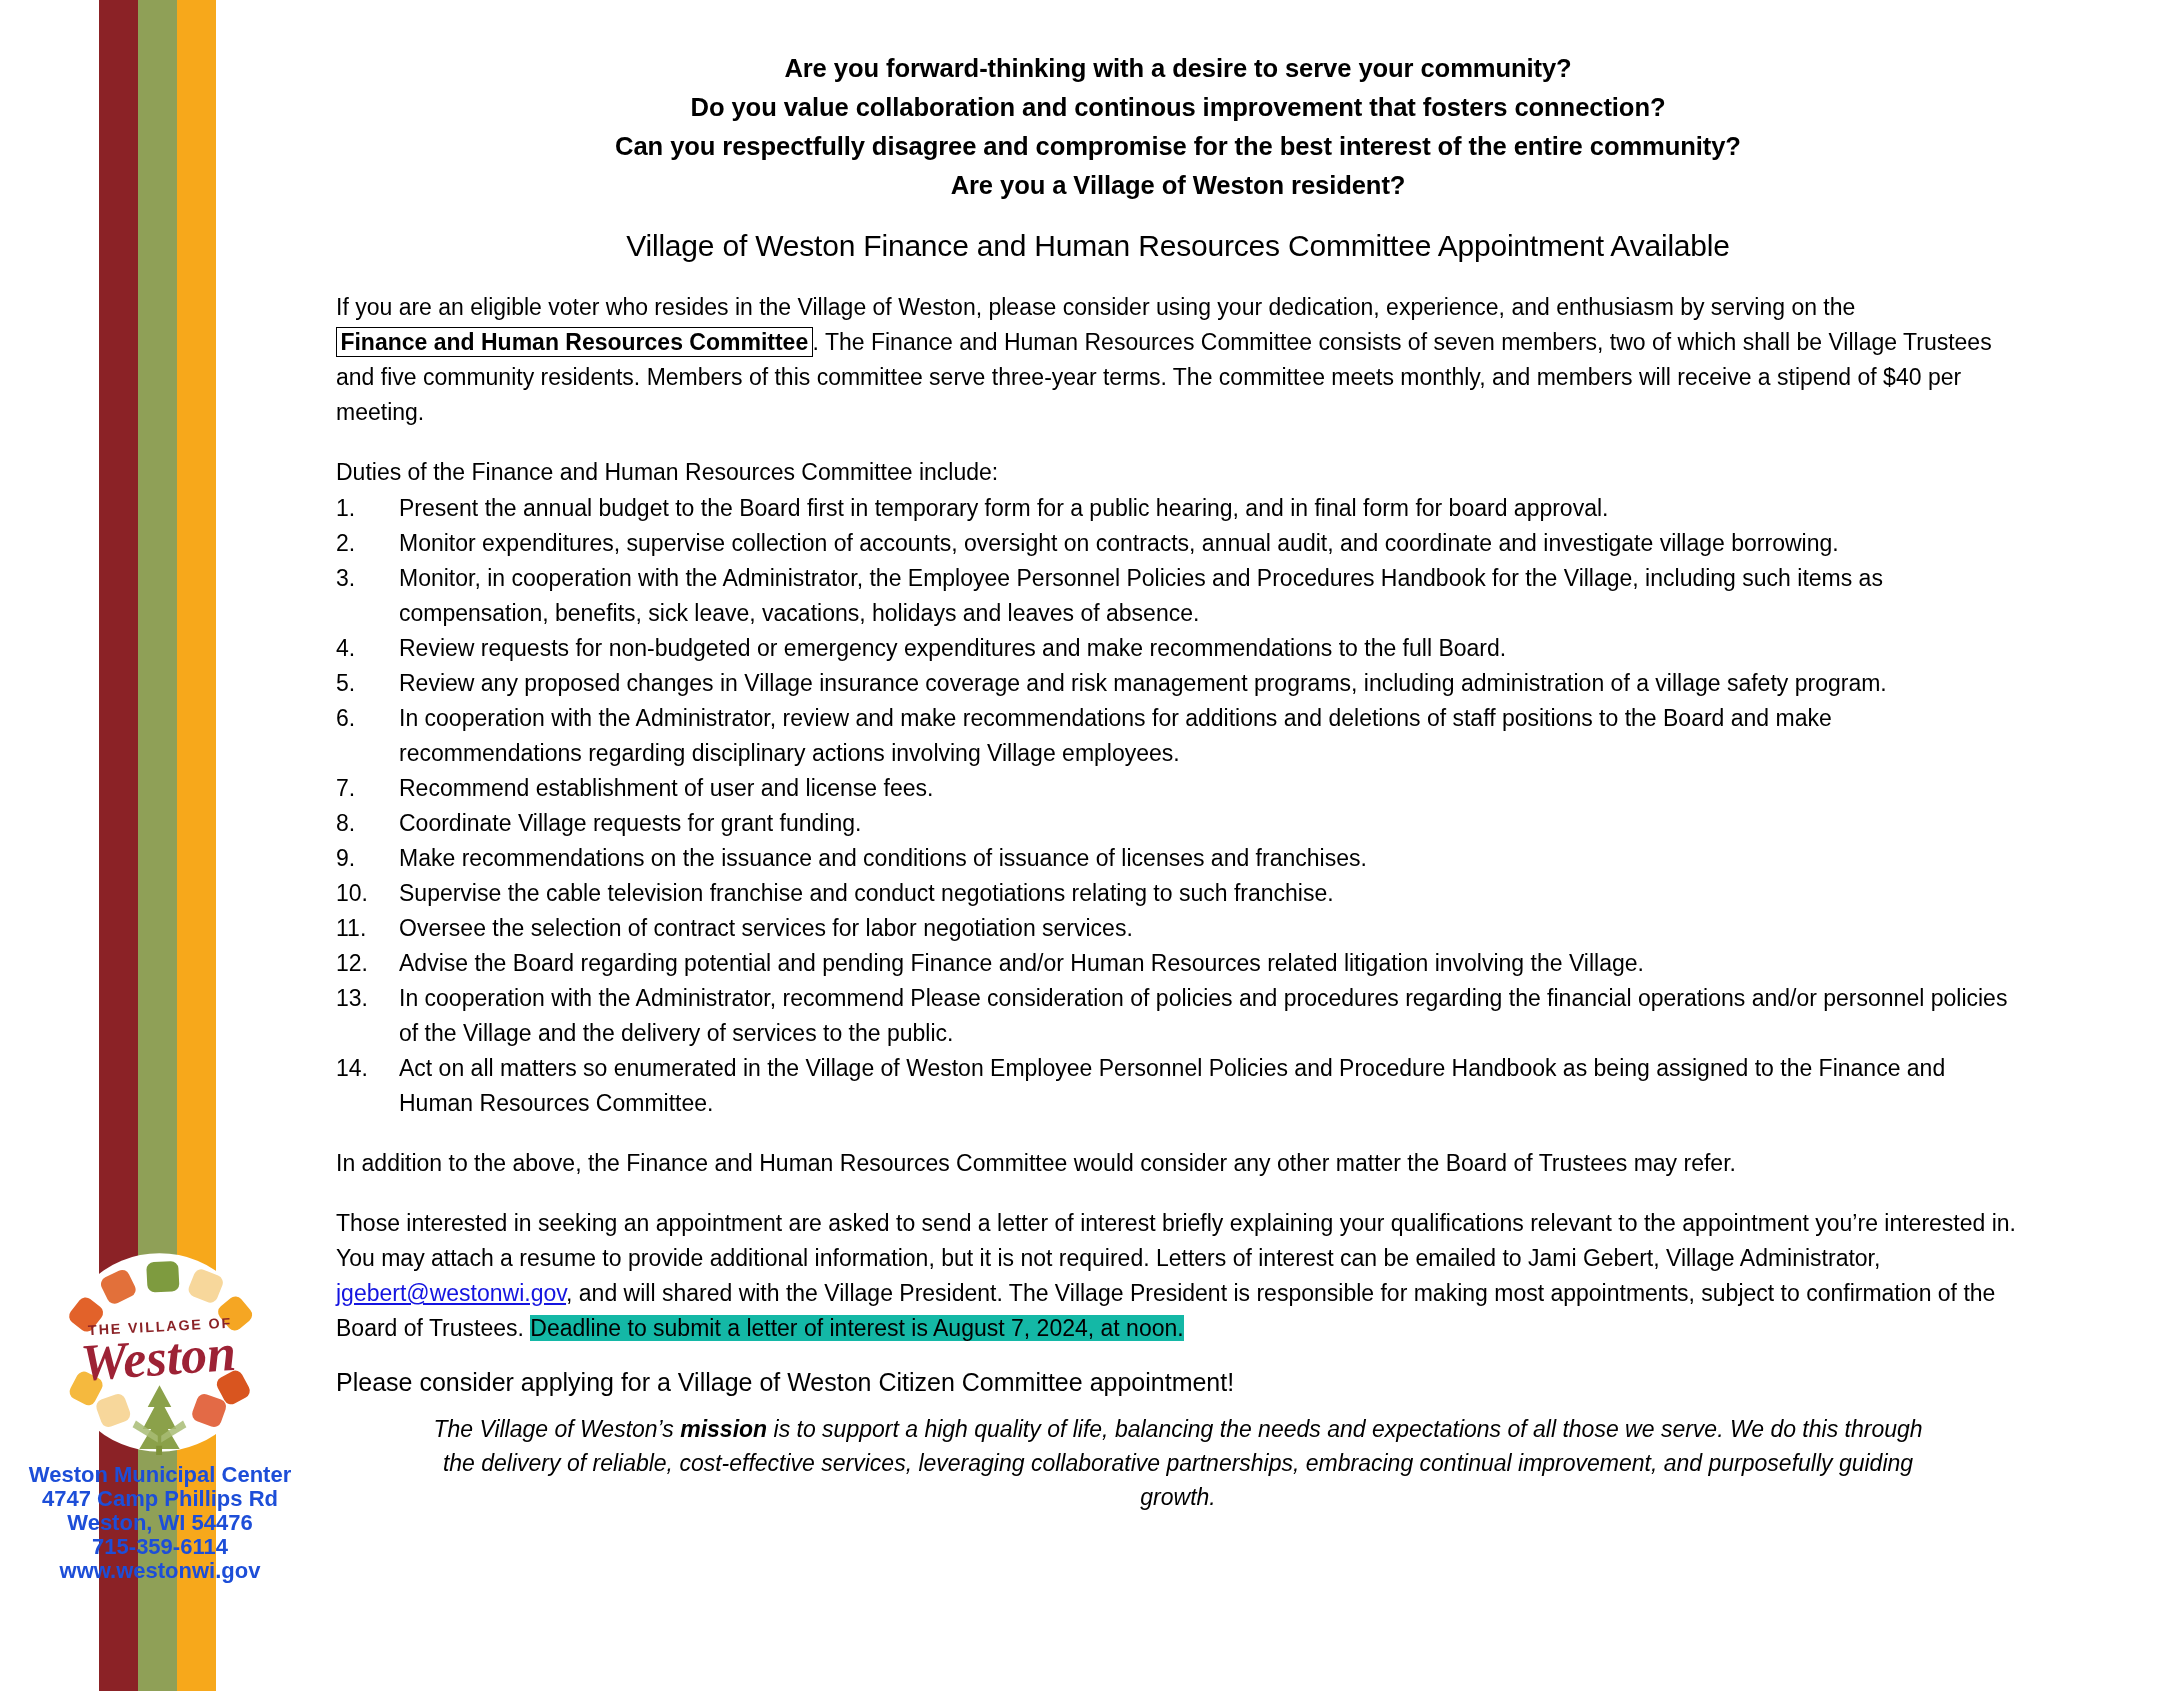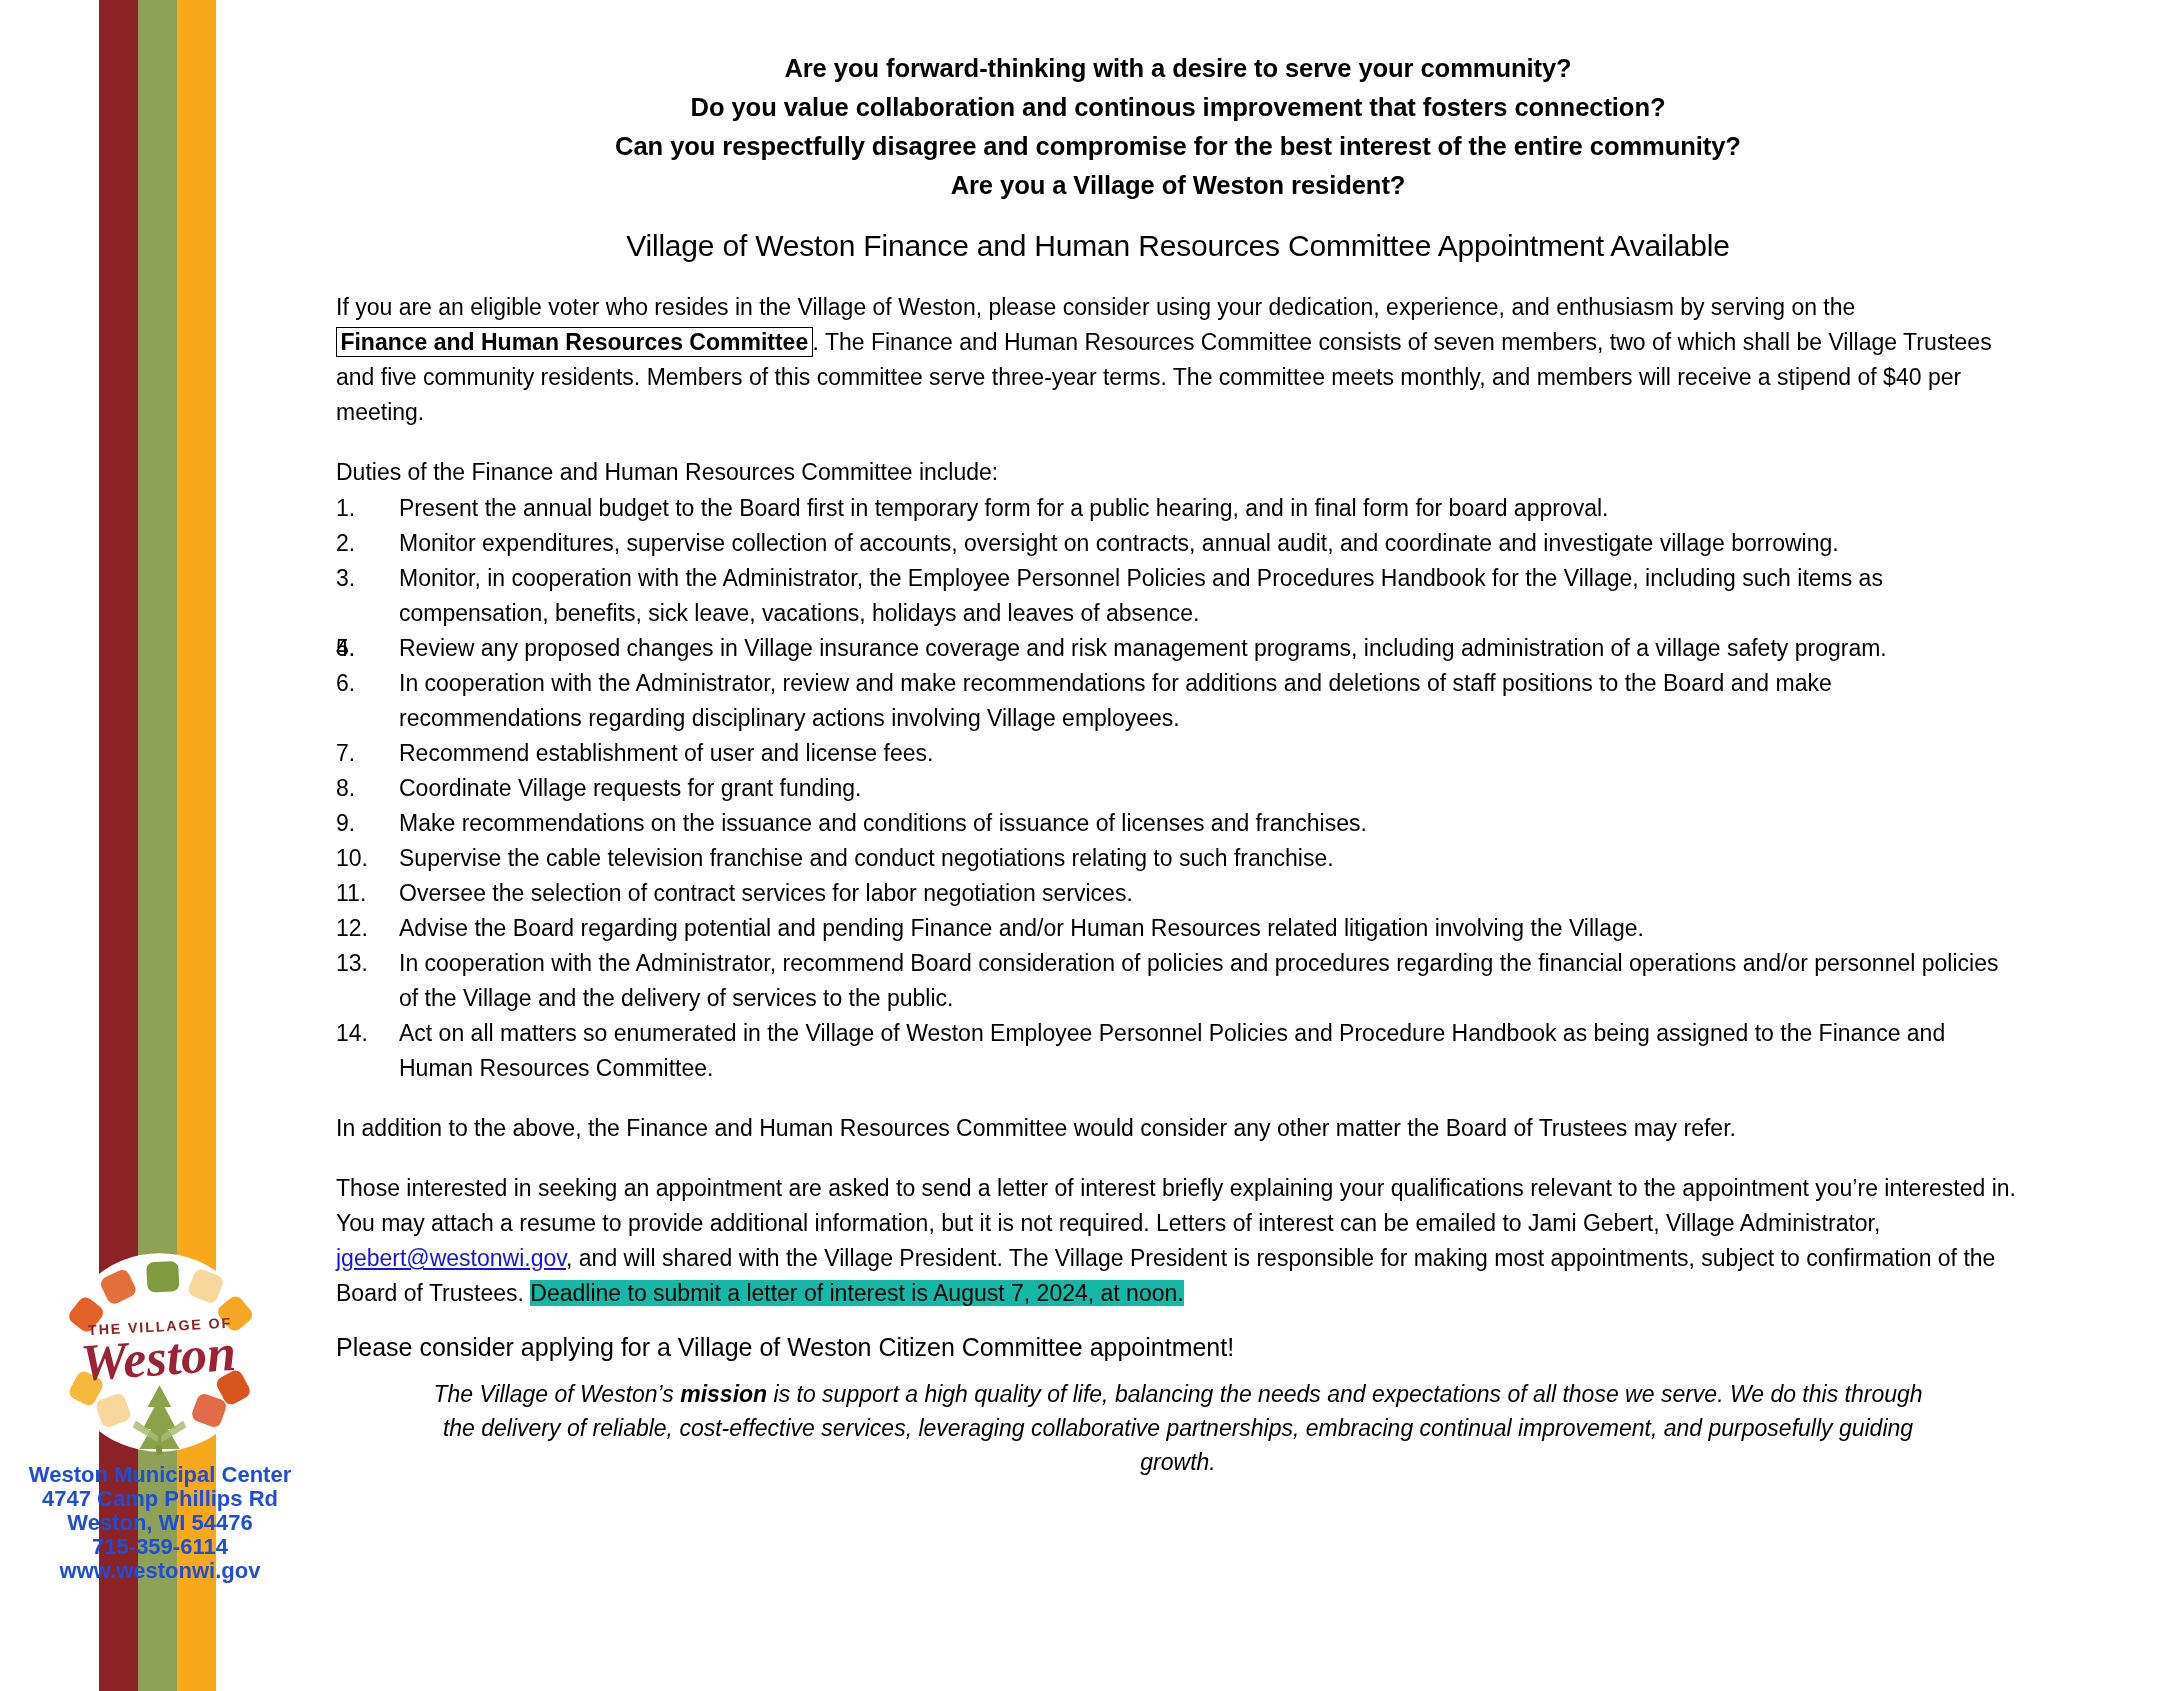--- a/index.html
+++ b/index.html
@@ -214,30 +214,30 @@
     <div class="body-para">
       <span>If you are an eligible voter who resides in the Village of Weston, please consider using your dedication, experience, and enthusiasm by serving on the </span><span class="boxed">Finance and Human Resources Committee</span><span>. The Finance and Human Resources Committee consists of seven members, two of which shall be Village Trustees and five community residents. Members of this committee serve three-year terms. The committee meets monthly, and members will receive a stipend of $40 per meeting.</span>
     </div>
 
     <div class="duties-head">Duties of the Finance and Human Resources Committee include:</div>
 
     <ol class="duties">
       <li><span class="num">1.</span><span>Present the annual budget to the Board first in temporary form for a public hearing, and in final form for board approval.</span></li>
       <li><span class="num">2.</span><span>Monitor expenditures, supervise collection of accounts, oversight on contracts, annual audit, and coordinate and investigate village borrowing.</span></li>
       <li><span class="num">3.</span><span>Monitor, in cooperation with the Administrator, the Employee Personnel Policies and Procedures Handbook for the Village, including such items as compensation, benefits, sick leave, vacations, holidays and leaves of absence.</span></li>
-      <li><span class="num">4.</span></li>
+      <li><span class="num">4.</span><span>Review requests for non-budgeted or emergency expenditures and make recommendations to the full Board.</span></li>
       <li><span class="num">5.</span><span>Review any proposed changes in Village insurance coverage and risk management programs, including administration of a village safety program.</span></li>
       <li><span class="num">6.</span><span>In cooperation with the Administrator, review and make recommendations for additions and deletions of staff positions to the Board and make recommendations regarding disciplinary actions involving Village employees.</span></li>
       <li><span class="num">7.</span><span>Recommend establishment of user and license fees.</span></li>
       <li><span class="num">8.</span><span>Coordinate Village requests for grant funding.</span></li>
       <li><span class="num">9.</span><span>Make recommendations on the issuance and conditions of issuance of licenses and franchises.</span></li>
       <li><span class="num">10.</span><span>Supervise the cable television franchise and conduct negotiations relating to such franchise.</span></li>
       <li><span class="num">11.</span><span>Oversee the selection of contract services for labor negotiation services.</span></li>
       <li><span class="num">12.</span><span>Advise the Board regarding potential and pending Finance and/or Human Resources related litigation involving the Village.</span></li>
-      <li><span class="num">13.</span><span>In cooperation with the Administrator, recommend Board consideration of policies and procedures regarding the financial operations and/or personnel policies of the Village and the delivery of services to the public.</span></li>
+      <li><span class="num">13.</span><span>In cooperation with the Administrator, recommend Please consideration of policies and procedures regarding the financial operations and/or personnel policies of the Village and the delivery of services to the public.</span></li>
       <li><span class="num">14.</span><span>Act on all matters so enumerated in the Village of Weston Employee Personnel Policies and Procedure Handbook as being assigned to the Finance and Human Resources Committee.</span></li>
     </ol>
 
     <div class="body-para tight">In addition to the above, the Finance and Human Resources Committee would consider any other matter the Board of Trustees may refer.</div>
 
     <div class="body-para tight">
       <span>Those interested in seeking an appointment are asked to send a letter of interest briefly explaining your qualifications relevant to the appointment you’re interested in. You may attach a resume to provide additional information, but it is not required. Letters of interest can be emailed to Jami Gebert, Village Administrator, </span><a class="maillink" href="#">jgebert@westonwi.gov</a><span>, and will shared with the Village President. The Village President is responsible for making most appointments, subject to confirmation of the Board of Trustees. </span><span class="hl">Deadline to submit a letter of interest is August 7, 2024, at noon.</span>
     </div>
 
     <div class="cta">Please consider applying for a Village of Weston Citizen Committee appointment!</div>

